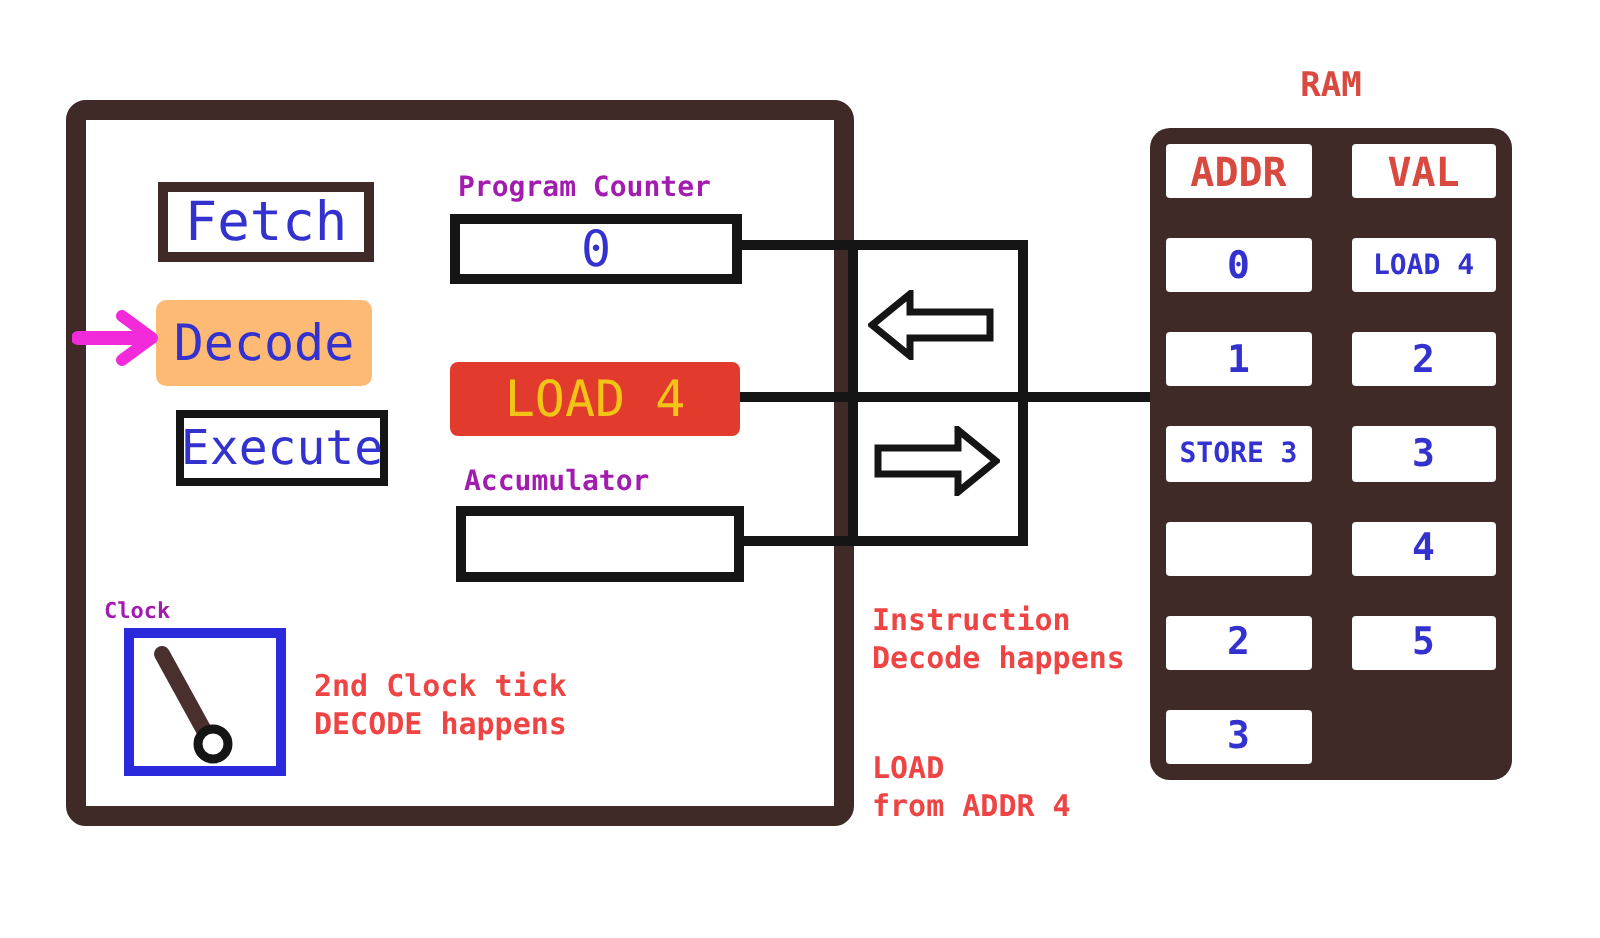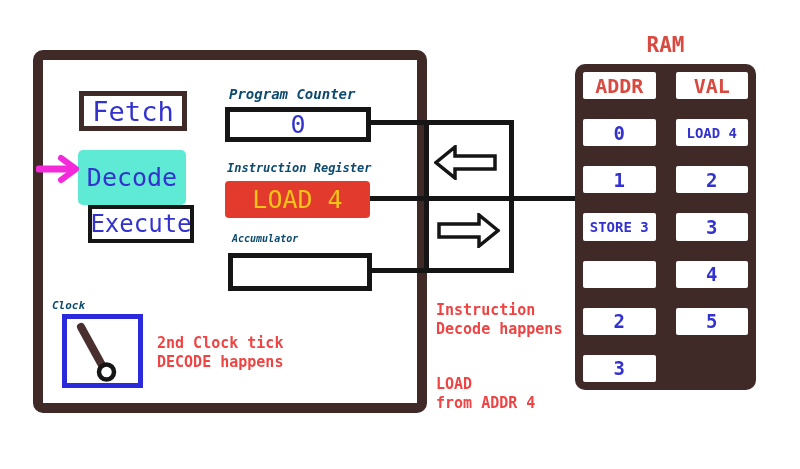--- a/index.html
+++ b/index.html
@@ -18,46 +18,46 @@
   .wire-pc  { left:365px; top:120px; width:149px; height:5px; }
   .wire-ir  { left:367px; top:196px; width:211px; height:5px; }
   .wire-acc { left:370px; top:268px; width:144px; height:5px; }
   .bus-rect { left:424px; top:120px; width:90px; height:153px;
     border-left:5px solid #151515; border-right:5px solid #151515; background:transparent; }
 
   
   .stage-box { display:flex; align-items:center; justify-content:center;
     color:#3332CF; background:#ffffff; }
   .stage-fetch   { left:79px;  top:91px;  width:108px; height:40px; border:5px solid #3F2A28; font-size:27px; }
-  .stage-decode  { left:78px;  top:150px; width:108px; height:55px; background:#5eead4; border-radius:5px; font-size:25px; }
+  .stage-decode  { left:78px;  top:150px; width:108px; height:43px; background:#fdba74; border-radius:5px; font-size:25px; }
   .stage-execute { left:88px;  top:205px; width:106px; height:38px; border:4px solid #151515; font-size:24px; }
 
   
-  .reg-label { position:absolute; color:#0c4a6e; font-weight:700; white-space:nowrap;font-style:italic; }
+  .reg-label { position:absolute; color:#a21caf; font-weight:700; white-space:nowrap; }
   .lbl-pc  { left:229px; top:86px;  font-size:14px; }
   .lbl-ir  { left:227px; top:161px; font-size:12px; }
-  .lbl-acc { left:232px; top:233px; font-size:10px; }
+  .lbl-acc { left:232px; top:233px; font-size:14px; }
   .lbl-clock { left:52px; top:299px; font-size:11px; }
   .reg-box { display:flex; align-items:center; justify-content:center; }
   .reg-pc  { left:225px; top:107px; width:146px; height:35px; border:5px solid #151515;
              background:#fff; color:#3332CF; font-size:25px; }
   .reg-ir  { left:225px; top:181px; width:145px; height:37px; background:#E23B2D;
              border-radius:4px; color:#F2C417; font-size:25px; }
   .reg-acc { left:228px; top:253px; width:144px; height:38px; border:5px solid #151515; background:#fff; }
 
   
   .clock-box { left:62px; top:314px; width:81px; height:74px; border:5px solid #2B29DC; background:#fff; }
   .note { position:absolute; color:#ef4444; font-weight:700; font-size:15px; line-height:19px; white-space:nowrap; }
   .clock-note { left:157px; top:334px;text-align:right; }
   .bus-note1  { left:436px; top:301px; }
   .bus-note2  { left:436px; top:355px;margin-top:20px; }
 
   
   .ram-title { left:575px; top:33px; width:181px; text-align:center;
-    color:#D8493F; font-size:21px; font-weight:700; }
+    color:#D8493F; font-size:17px; font-weight:700; }
   .ram-table { left:575px; top:64px; width:181px; height:326px; background:#3F2A28;
     border-radius:10px; padding:8px; display:grid;
     grid-template-columns:1fr 1fr; grid-template-rows:repeat(7,1fr); gap:20px; }
   .ram-cell { background:#ffffff; border-radius:2px; display:flex;
     align-items:center; justify-content:center; color:#3332CF; font-weight:700; min-width:0; }
   .ram-head { color:#D8493F; font-size:20px; }
   .cell-addr { font-size:19px; }
   .cell-val  { font-size:14px; }
   .cell-val.big { font-size:19px; }
 
@@ -89,21 +89,20 @@
   <svg class="abs" style="left:36px; top:154px;" width="48" height="30" viewBox="0 0 48 30">
     <line x1="3" y1="15" x2="34" y2="15" stroke="#F32ADA" stroke-width="7" stroke-linecap="round"></line>
     <polyline points="25,4 40,15 25,26" fill="none" stroke="#F32ADA" stroke-width="6" stroke-linecap="round" stroke-linejoin="round"></polyline>
   </svg>
 
   <div class="reg-label lbl-pc">Program Counter</div>
   <div class="abs reg-box reg-pc">
     <span>0</span>
   </div>
 
-  <div class="reg-label lbl-ir">Instruction Register</div>
   <div class="abs reg-box reg-ir">
     <span>LOAD 4</span>
   </div>
 
   <div class="reg-label lbl-acc">Accumulator</div>
   <div class="abs reg-box reg-acc">
     <span></span>
   </div>
 
   <div class="reg-label lbl-clock">Clock</div>

